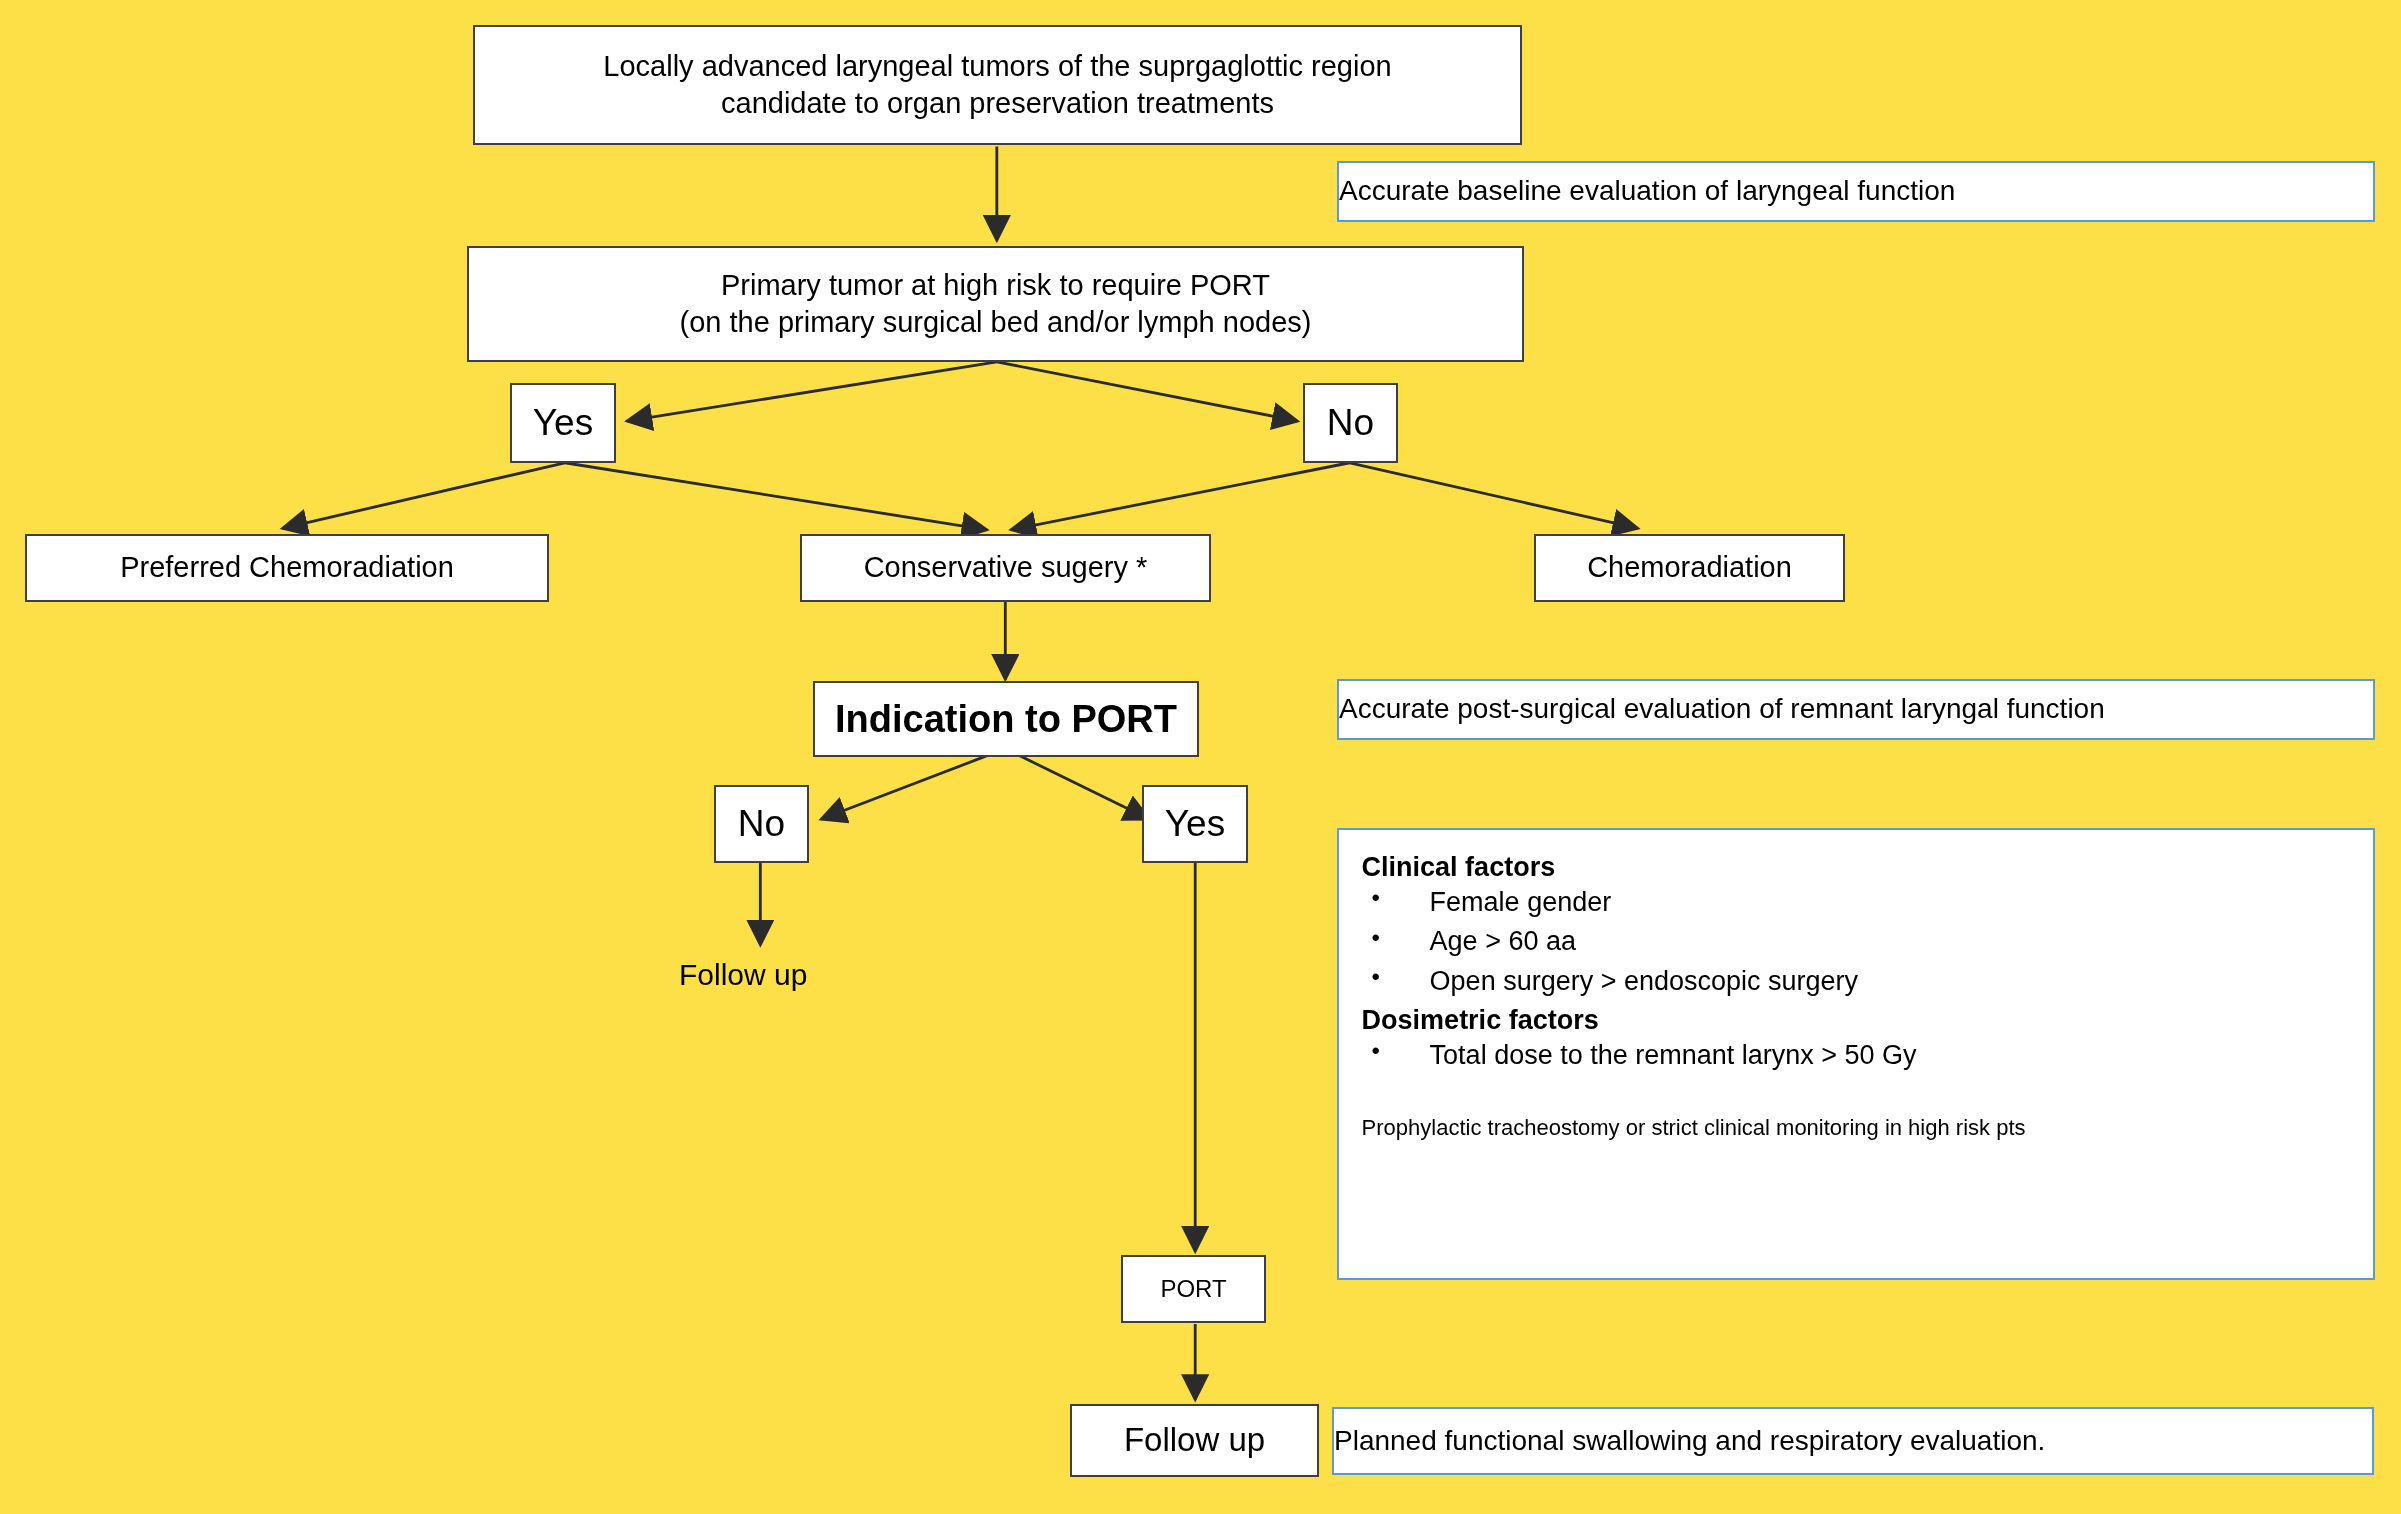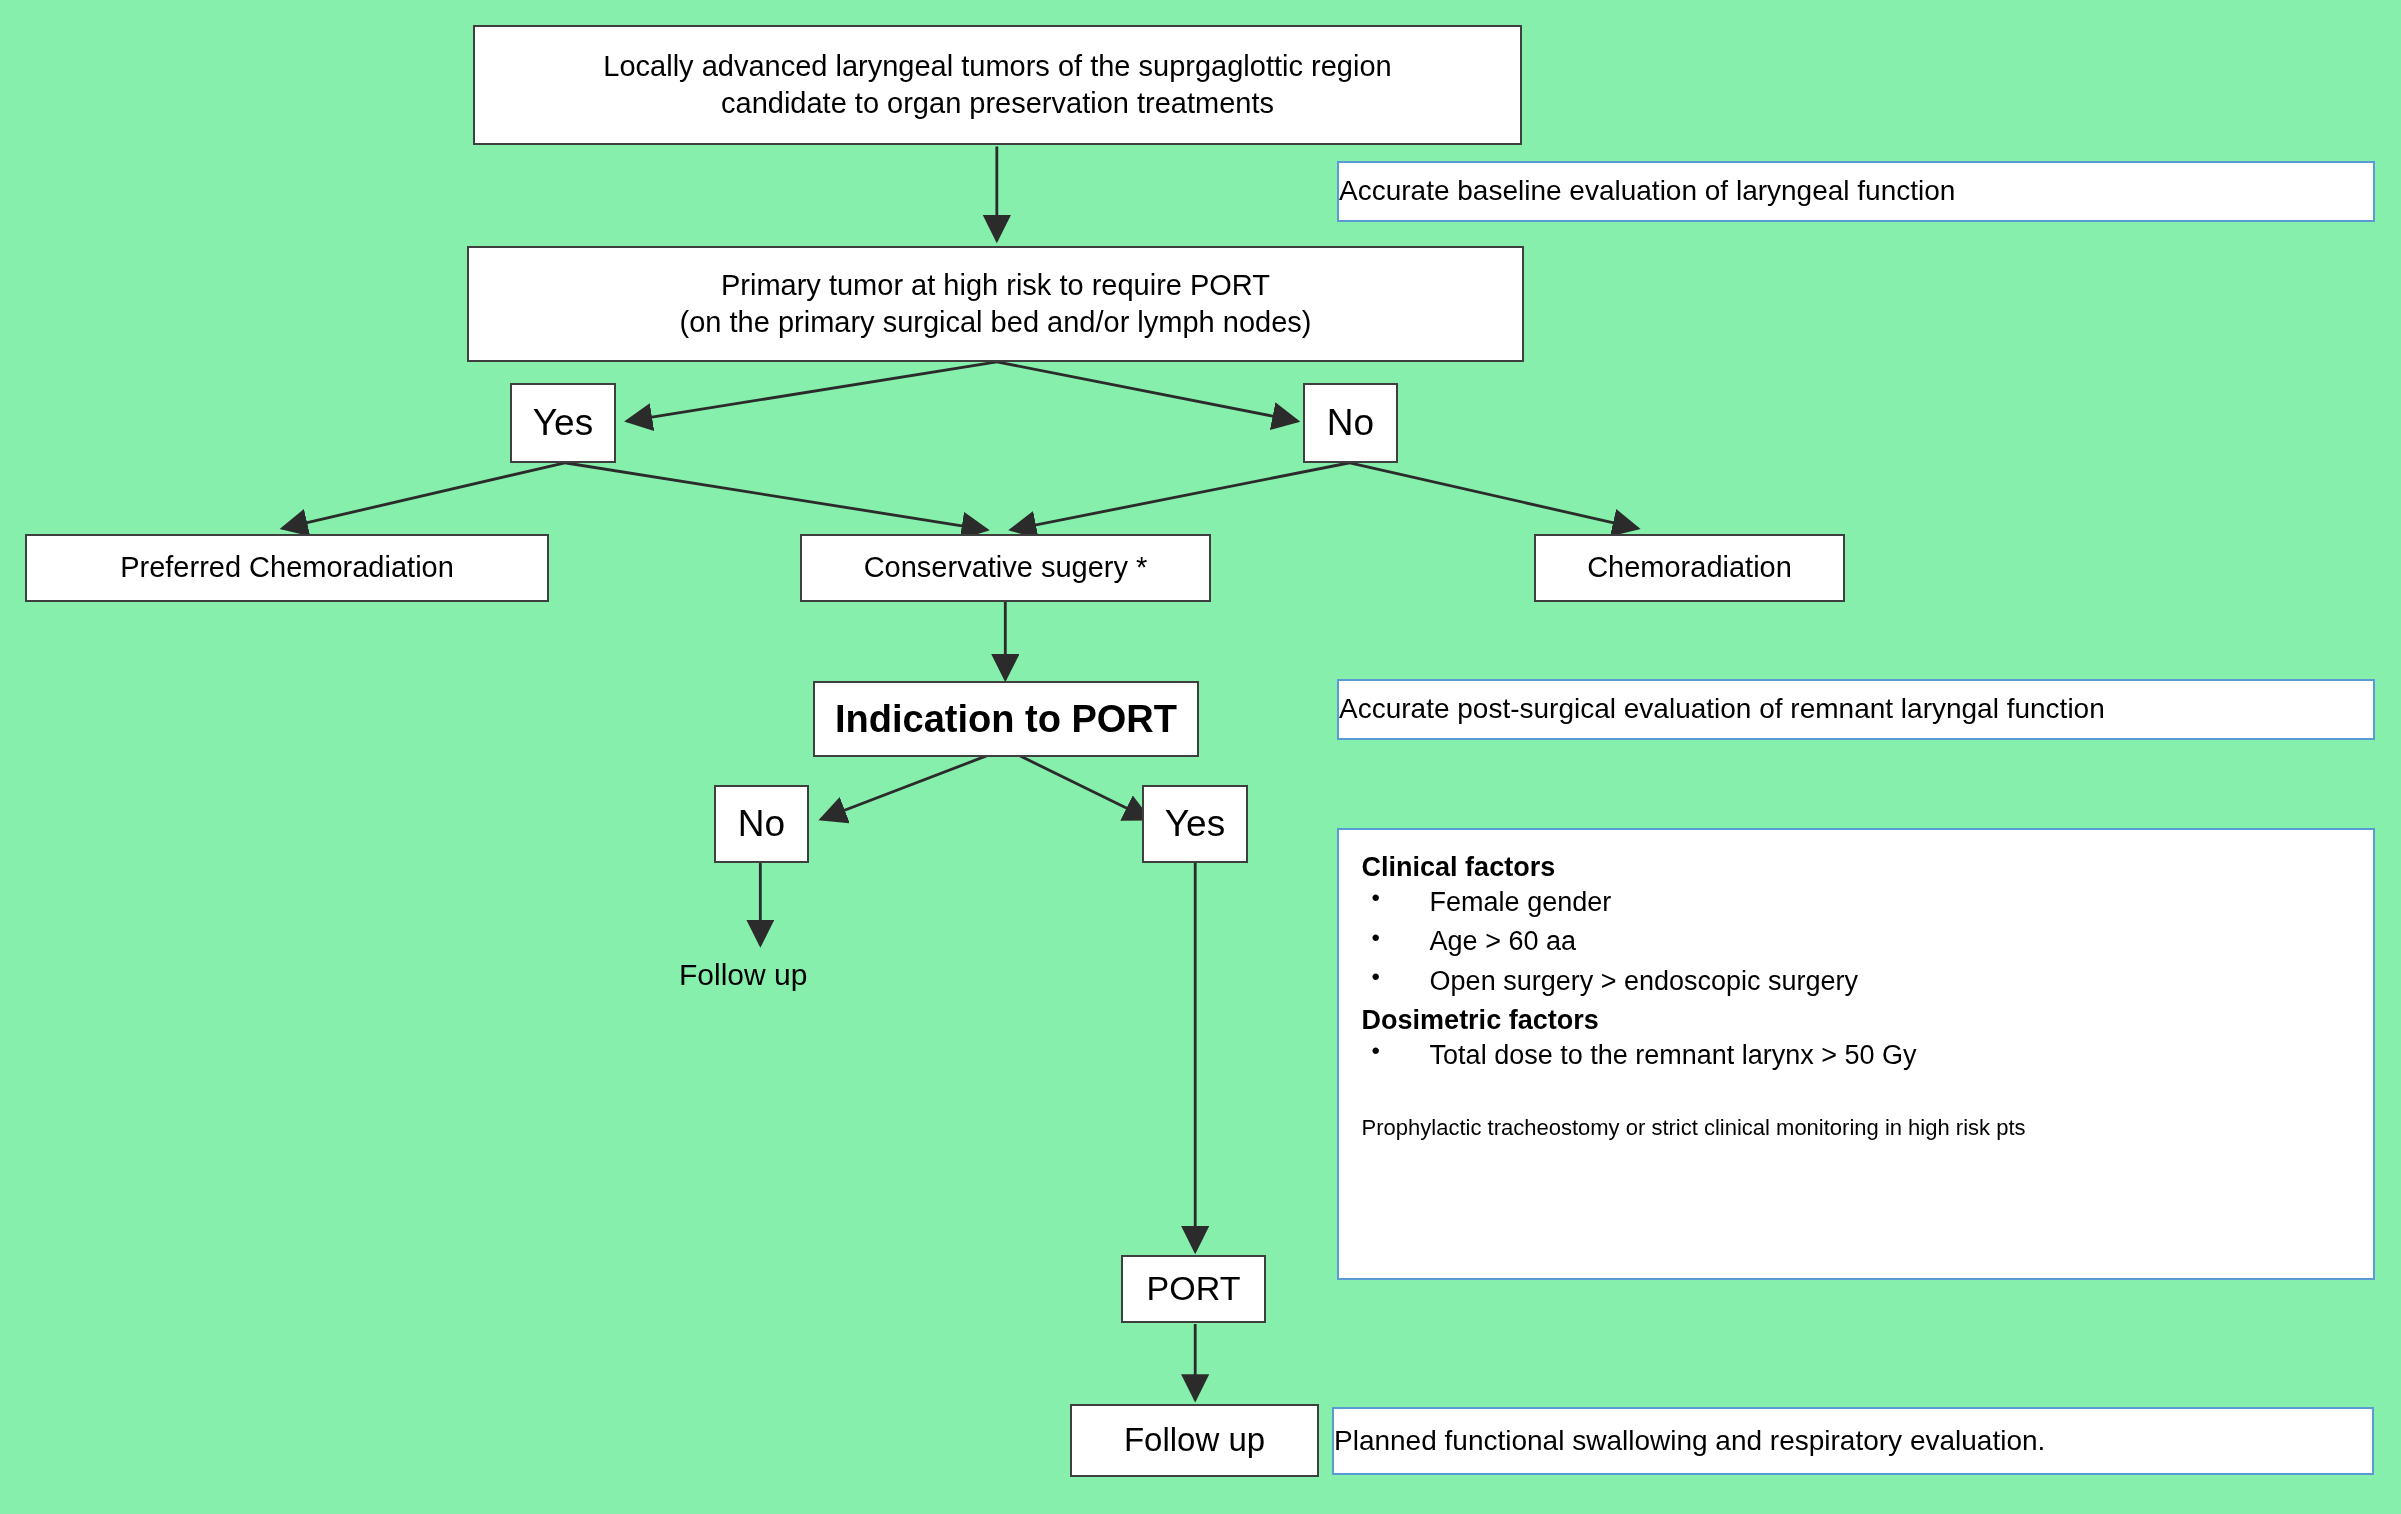--- a/index.html
+++ b/index.html
@@ -8,21 +8,21 @@
     background: #ffffff;
   }
   body {
     font-family: "Liberation Sans", sans-serif;
     color: #000000;
   }
   #canvas {
     position: relative;
     width: 2401px;
     height: 1515px;
-    background: #86efac;
+    background: #fde047;
     overflow: hidden;
   }
   .node {
     position: absolute;
     box-sizing: border-box;
     background: #ffffff;
     border: 2.1px solid #3f3f3f;
     display: flex;
     align-items: center;
     justify-content: center;
@@ -181,21 +181,21 @@
       <li>Age &gt; 60 aa</li>
       <li>Open surgery &gt; endoscopic surgery</li>
     </ul>
     <div class="risk-head">Dosimetric factors</div>
     <ul class="risk-list">
       <li>Total dose to the remnant larynx &gt; 50 Gy</li>
     </ul>
     <div class="risk-note" style="margin-top:41px;">Prophylactic tracheostomy or strict clinical monitoring in high risk pts</div>
   </div>
 
-  <div class="node" style="left:1121px; top:1255px; width:145px; height:68px; font-size:34px;">
+  <div class="node" style="left:1121px; top:1255px; width:145px; height:68px; font-size:24px;">
     <span>PORT</span>
   </div>
 
   <div class="node" style="left:1070px; top:1404px; width:249px; height:73px; font-size:33px;">
     <span>Follow up</span>
   </div>
 
   <div class="bluebox pad" style="left:1332px; top:1407px; width:1042px; height:68px; font-size:28px;">
     <span>Planned functional swallowing and respiratory  evaluation.</span>
   </div>

